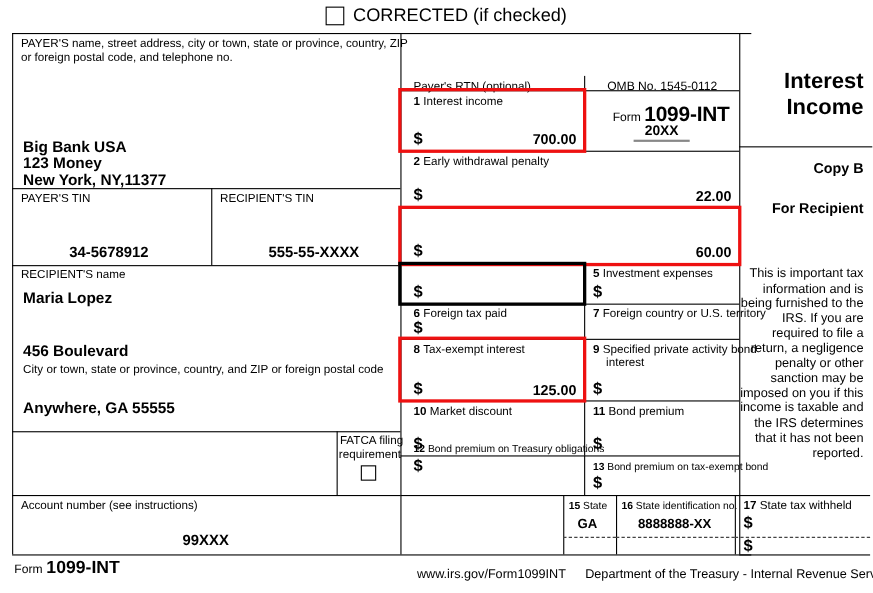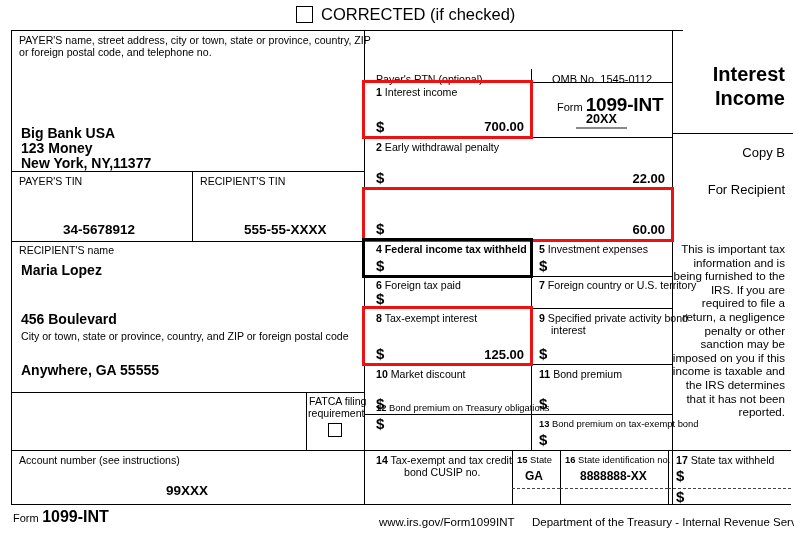--- a/index.html
+++ b/index.html
@@ -97,21 +97,21 @@
     right: 8px;
     font-size: 20px;
     font-weight: bold;
     text-align: right;
     line-height: 24px;
   }
   .rt-bold {
     position: absolute;
     right: 8px;
     font-size: 13px;
-    font-weight: normal;
+    font-weight: bold;
     text-align: left;
   }
   .rt-body {
     position: absolute;
     right: 8px;
     width: 118px;
     font-size: 11.6px;
     line-height: 13.6px;
     text-align: right;
   }
@@ -256,24 +256,20 @@
 
   <div class="cell bt" style="left:353px;top:159px;width:308px;height:0;"></div>
   <div class="cell" style="left:353px;top:159px;width:308px;height:51px;">
     <div class="dollar" style="left:12px;top:32px;">$</div>
     <div class="amt" style="right:7px;top:34px;">60.00</div>
   </div>
 
   <div class="cell bt" style="left:353px;top:210px;width:308px;height:0;"></div>
   <div class="cell bl" style="left:520px;top:210px;width:0;height:36px;"></div>
   <div class="cell" style="left:353px;top:210px;width:167px;height:36px;">
-    <div class="cap" style="left:12px;top:3px;font-weight:bold;">
-      <b class="num">4</b>
-      <span>Federal income tax withheld</span>
-    </div>
     <div class="dollar" style="left:12px;top:18px;">$</div>
   </div>
   <div class="cell" style="left:520px;top:210px;width:141px;height:36px;">
     <div class="cap" style="left:8px;top:3px;">
       <b class="num">5</b>
       <span>Investment expenses</span>
     </div>
     <div class="dollar" style="left:8px;top:18px;">$</div>
   </div>
 
@@ -344,27 +340,20 @@
       <span>Bond premium on tax-exempt bond</span>
     </div>
     <div class="dollar" style="left:8px;top:18px;">$</div>
   </div>
 
   <div class="cell bt" style="left:353px;top:420px;width:308px;height:0;"></div>
   <div class="cell bl" style="left:501px;top:420px;width:0;height:54px;"></div>
   <div class="cell bl" style="left:549px;top:420px;width:0;height:54px;"></div>
   <div class="cell bl" style="left:657px;top:420px;width:0;height:54px;"></div>
 
-  <div class="cell" style="left:353px;top:420px;width:148px;height:54px;">
-    <div class="cap" style="left:12px;top:4px;">
-      <b class="num">14</b>
-      <span>Tax-exempt and tax credit</span>
-    </div>
-    <div class="cap" style="left:40px;top:16px;">bond CUSIP no.</div>
-  </div>
 
   <div class="cell" style="left:501px;top:420px;width:48px;height:54px;">
     <div class="cap smallcap" style="left:5px;top:4px;">
       <b class="num">15</b>
       <span>State</span>
     </div>
     <div class="filled" style="left:13px;top:19px;font-size:12px;">GA</div>
     <div class="dashed" style="left:0;top:38px;width:48px;"></div>
   </div>
 

